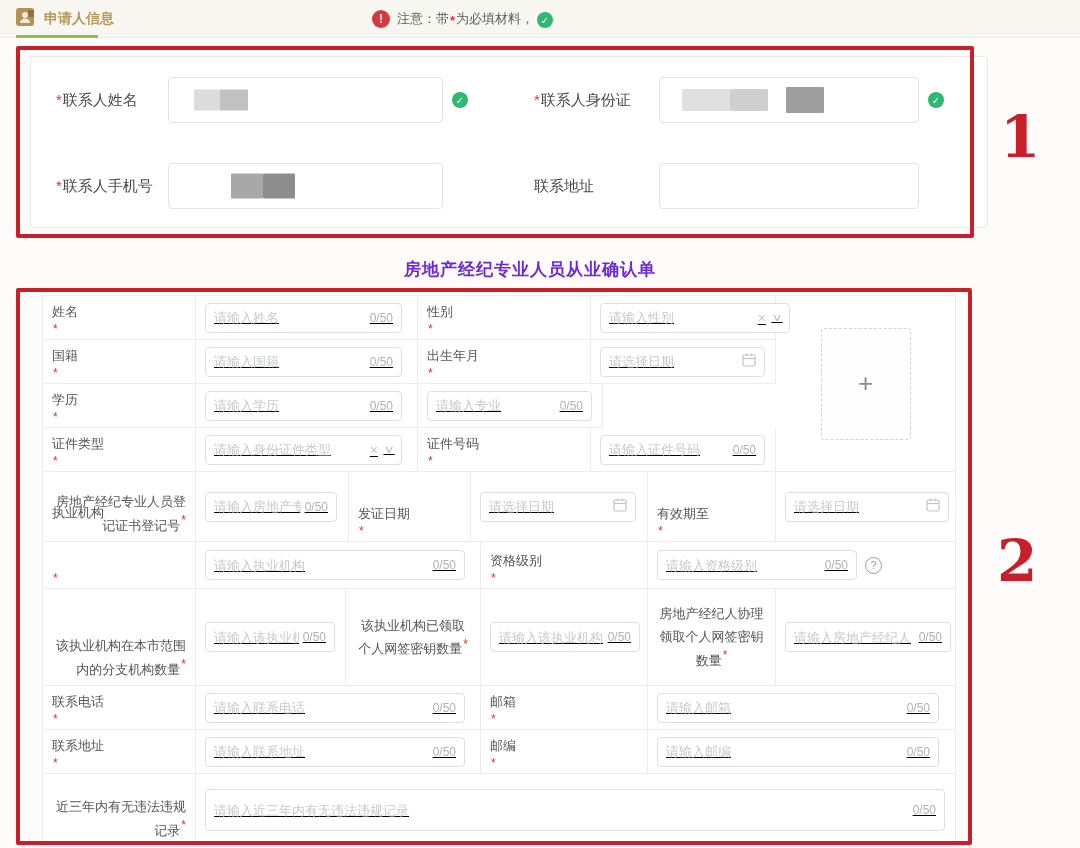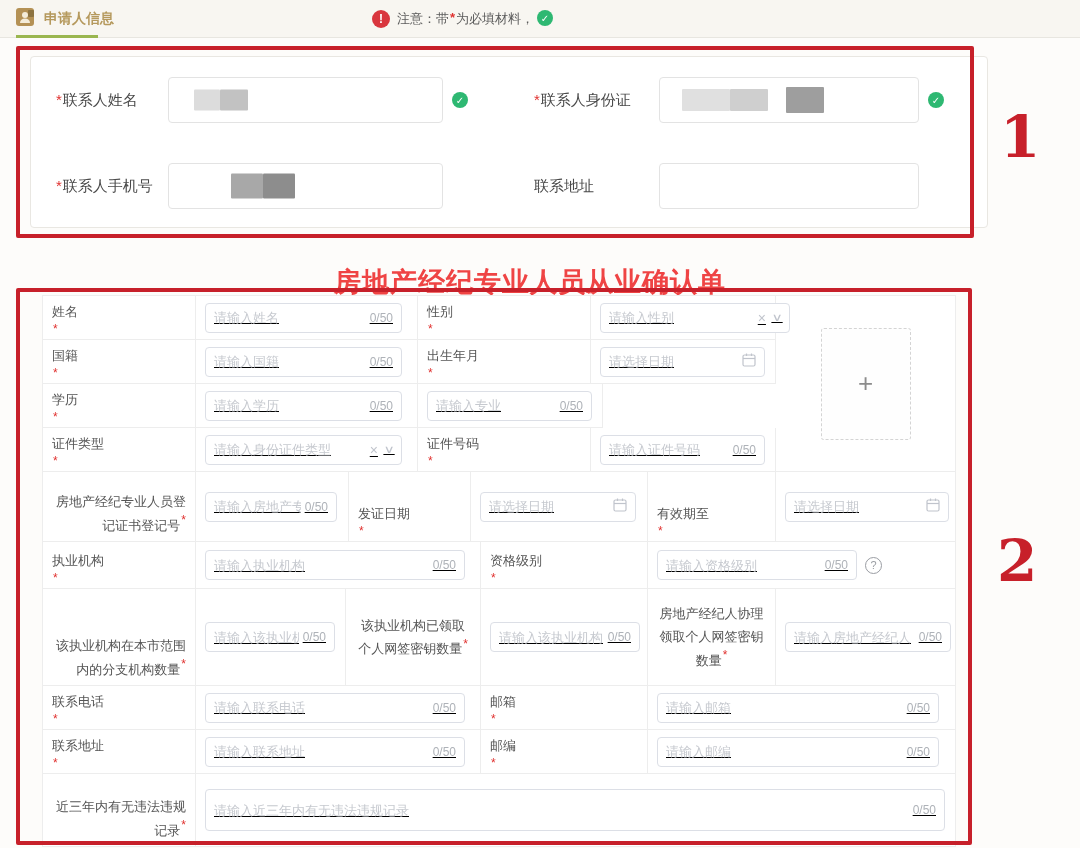--- a/index.html
+++ b/index.html
@@ -11,43 +11,43 @@
             background:#f8f6f1; border-bottom:1px solid #e8e6e0;
             display:flex; align-items:center; }
   .tab-title { display:flex; align-items:center; gap:8px; margin-left:16px; }
   .tab-title .ttl { color:#b5995d; font-size:14px; font-weight:bold; }
   .tab-underline { position:absolute; left:16px; top:35px; width:82px; height:3px; background:#9ab64f; }
   .notice { position:absolute; left:372px; top:0; height:38px; display:flex; align-items:center; gap:7px; }
   .badge { width:18px; height:18px; border-radius:50%; display:flex; align-items:center; justify-content:center;
            color:#fff; font-size:12px; font-weight:bold; flex:0 0 auto; }
   .badge.red { background:#d9363e; }
   .badge.green { background:#2eb872; width:16px; height:16px; font-size:10px; }
-  .notice-txt { font-size:13px; color:#5c5c5c; display:flex; align-items:flex-start; }
+  .notice-txt { font-size:13px; color:#5c5c5c; display:flex; align-items:flex-end; }
   .notice-txt .star { color:#e0312f; font-weight:bold; margin:0 1px; }
   .notice-txt .chk { margin:0 3px; }
 
   
   .card1 { position:absolute; left:30px; top:56px; width:958px; height:172px;
            background:#fff; border:1px solid #e9e7e2; border-radius:4px; }
   .c1-row { display:flex; align-items:center; height:86px; }
   .c1-cell { display:flex; align-items:center; }
   .c1-label { font-size:15px; color:#4a4a4a; white-space:nowrap; }
   .c1-label .star { color:#e0312f; margin-right:1px; }
   .c1-input { height:46px; background:#fff; border:1px solid #e3e3e3; border-radius:4px;
               position:relative; }
   .redact { position:absolute; top:50%; transform:translateY(-50%); border-radius:1px; }
 
   
   .redbox { position:absolute; border:4px solid #c7202a; border-radius:2px; pointer-events:none; z-index:5; }
   .rednum { position:absolute; color:#c7202a; font-family:"DejaVu Serif","Liberation Serif",serif;
             font-weight:bold; font-size:58px; line-height:1; z-index:6; }
 
   
-  .form-title { position:absolute; left:0; top:264px; width:1060px; text-align:center;
-                font-size:27px; font-weight:600; color:#ef4444; letter-spacing:1px; }
+  .form-title { position:absolute; left:0; top:258px; width:1060px; text-align:center;
+                font-size:17px; font-weight:600; color:#6d28d9; letter-spacing:1px; }
 
   
   .table { position:absolute; left:42px; top:295px; width:914px; background:#fff;
            border-top:1px solid #ededed; border-left:1px solid #ededed; font-size:13px; }
   .trow { display:flex; }
   .tcell { border-right:1px solid #ededed; border-bottom:1px solid #ededed; }
   .t-label { display:flex; align-items:flex-start; justify-content:flex-end;
              text-align:right; padding:4px 9px; color:#555; line-height:1.8;flex-direction:column; }
   .t-label.center { justify-content:center; text-align:center; }
   .t-input { display:flex; align-items:center; padding-left:9px; }
@@ -284,21 +284,21 @@
                 <line x1="1" y1="5.5" x2="13" y2="5.5" stroke="#c0c4cc" stroke-width="1.2"></line>
                 <line x1="4.5" y1="0.5" x2="4.5" y2="3" stroke="#c0c4cc" stroke-width="1.2"></line>
                 <line x1="9.5" y1="0.5" x2="9.5" y2="3" stroke="#c0c4cc" stroke-width="1.2"></line>
               </svg>
           </span>
         </div>
       </div>
     </div>
 
     <div class="trow" style="height:47px;">
-      <div class="tcell t-label" style="width:153px;">
+      <div class="tcell t-label" style="width:153px;gap:48px;">
           <span>执业机构</span>
           <sup class="star">*</sup>
         </div>
       <div class="tcell t-input" style="width:285px;">
         <div class="ibox" style="width:260px;">
           <input placeholder="请输入执业机构" style="">
           <span class="counter">0/50</span>
         </div>
       </div>
       <div class="tcell t-label" style="width:167px;">

